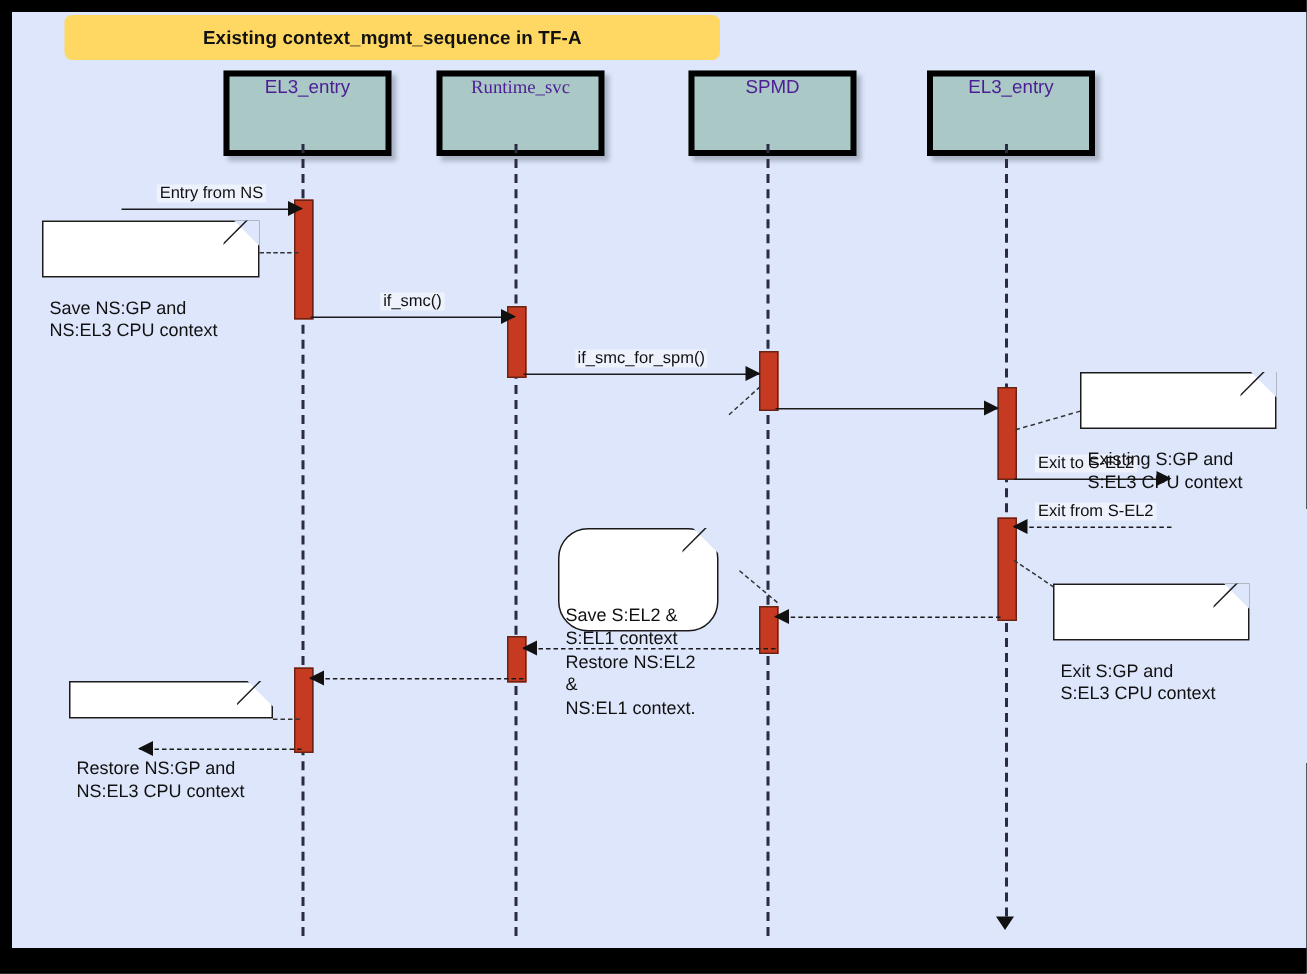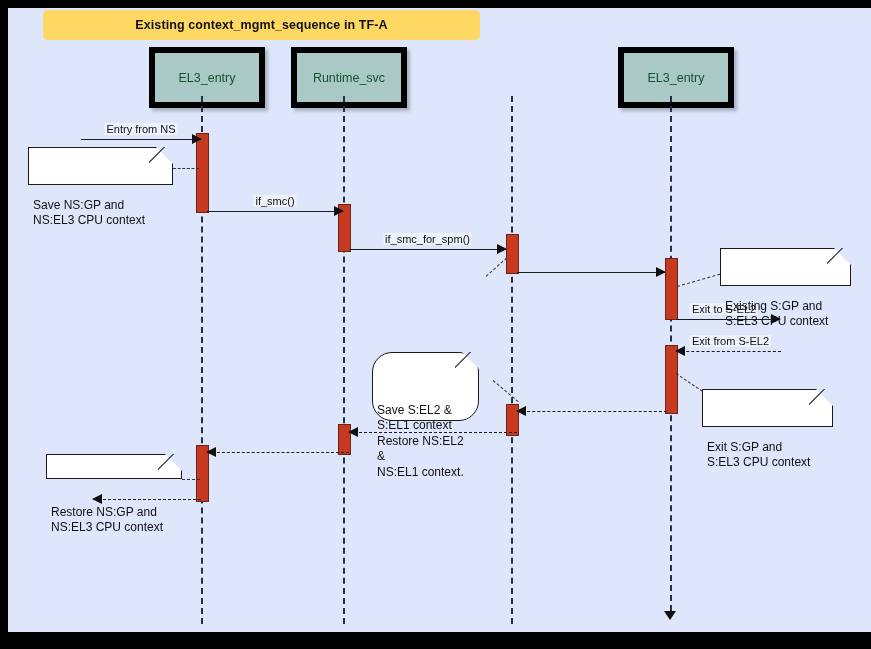--- a/index.html
+++ b/index.html
@@ -9,24 +9,24 @@
 
   .title-banner{
     position:absolute;left:35px;top:2px;width:437px;height:30px;
     background:#ffd863;border-radius:5px;
     display:flex;align-items:center;justify-content:center;
     font-size:12.5px;font-weight:bold;color:#111;letter-spacing:.1px;
   }
 
   .lifeline-head{
     position:absolute;width:104px;height:49px;
-    background:#aac8c6;border:6px solid #000000;
+    background:#aac8c6;border:4px solid #000000;
     box-shadow:3px 3px 3px rgba(90,100,115,.40);
-    display:flex;align-items:center;justify-content:center;
-    font-size:12.5px;color:#14532d;
+    display:flex;justify-content:center;
+    font-size:12.5px;color:#4c1d95;
   }
   .lifeline-line{
     position:absolute;width:0;border-left:2px dashed #2b2b44;
   }
   .lifeline-endarrow{
     position:absolute;width:0;height:0;
     border-left:6px solid transparent;border-right:6px solid transparent;
     border-top:9px solid #111;
   }
 
@@ -80,22 +80,25 @@
 <div id="stage">
   <div id="canvas">
 
     <div class="title-banner">
       <span>Existing context_mgmt_sequence in TF-A</span>
     </div>
 
     <div class="lifeline-head" style="left:141px;top:39px;">
       <span>EL3_entry</span>
     </div>
-    <div class="lifeline-head" style="left:283px;top:39px;">
+    <div class="lifeline-head" style="left:283px;top:39px;font-family:Liberation Serif, serif;">
       <span>Runtime_svc</span>
+    </div>
+    <div class="lifeline-head" style="left:451px;top:39px;">
+      <span>SPMD</span>
     </div>
     <div class="lifeline-head" style="left:610px;top:39px;">
       <span>EL3_entry</span>
     </div>
 
     <div class="lifeline-line" style="left:193px;top:88px;height:528px;"></div>
     <div class="lifeline-line" style="left:335px;top:88px;height:528px;"></div>
     <div class="lifeline-line" style="left:503px;top:88px;height:528px;"></div>
     <div class="lifeline-line" style="left:662px;top:88px;height:515px;"></div>
     <div class="lifeline-endarrow" style="left:656px;top:603px;"></div>

